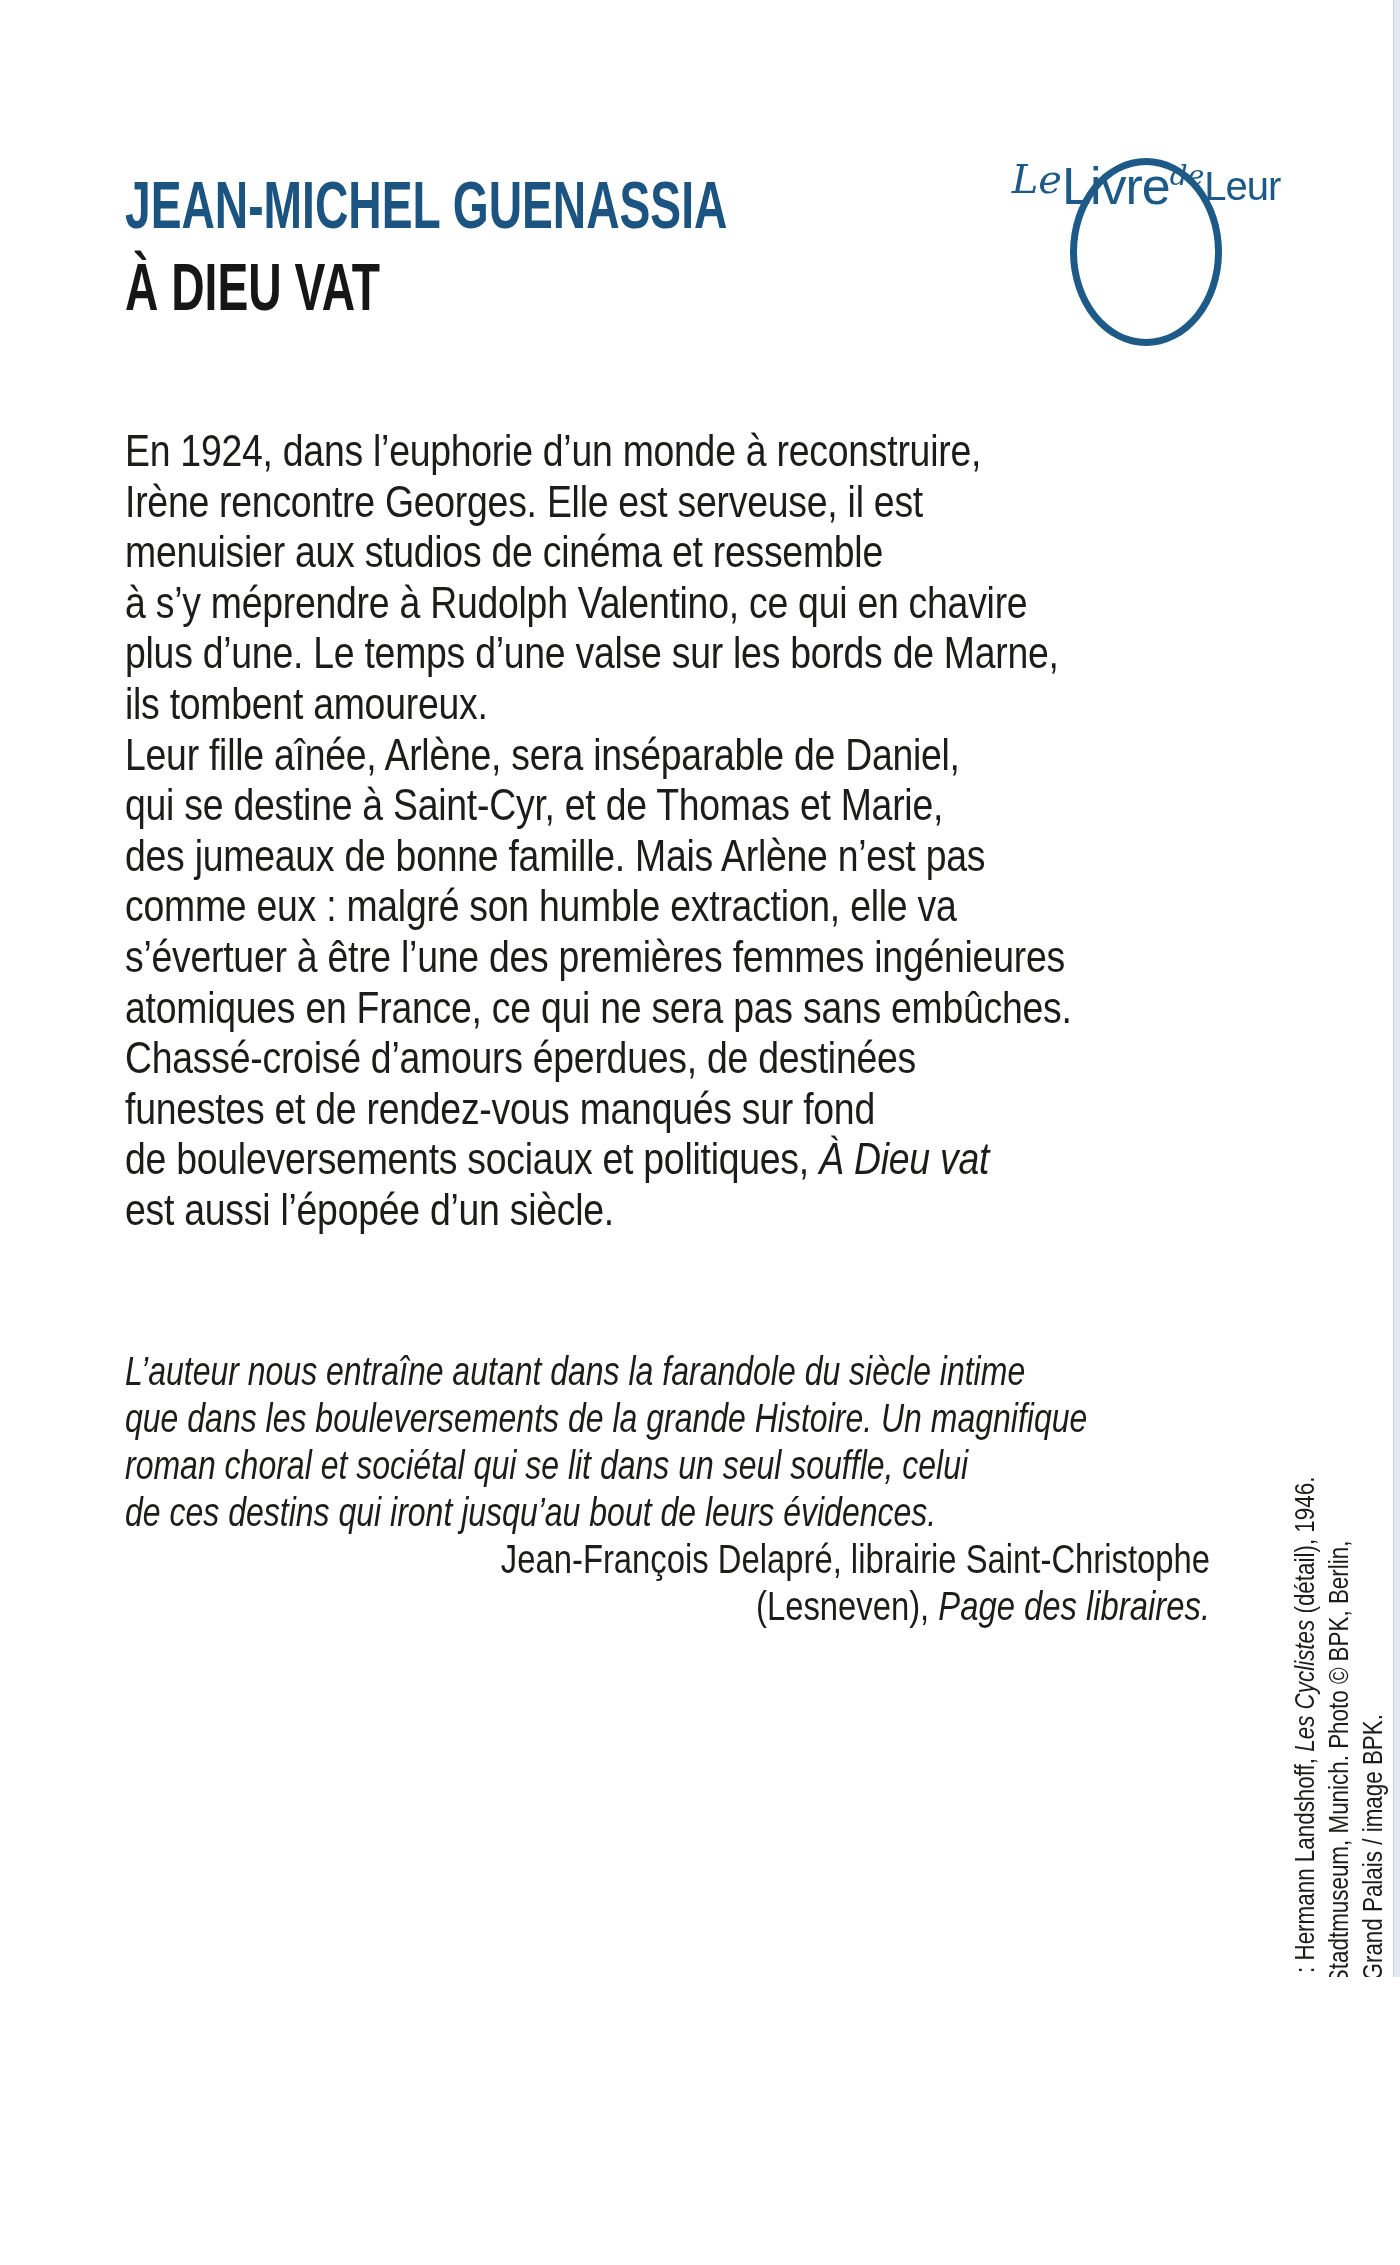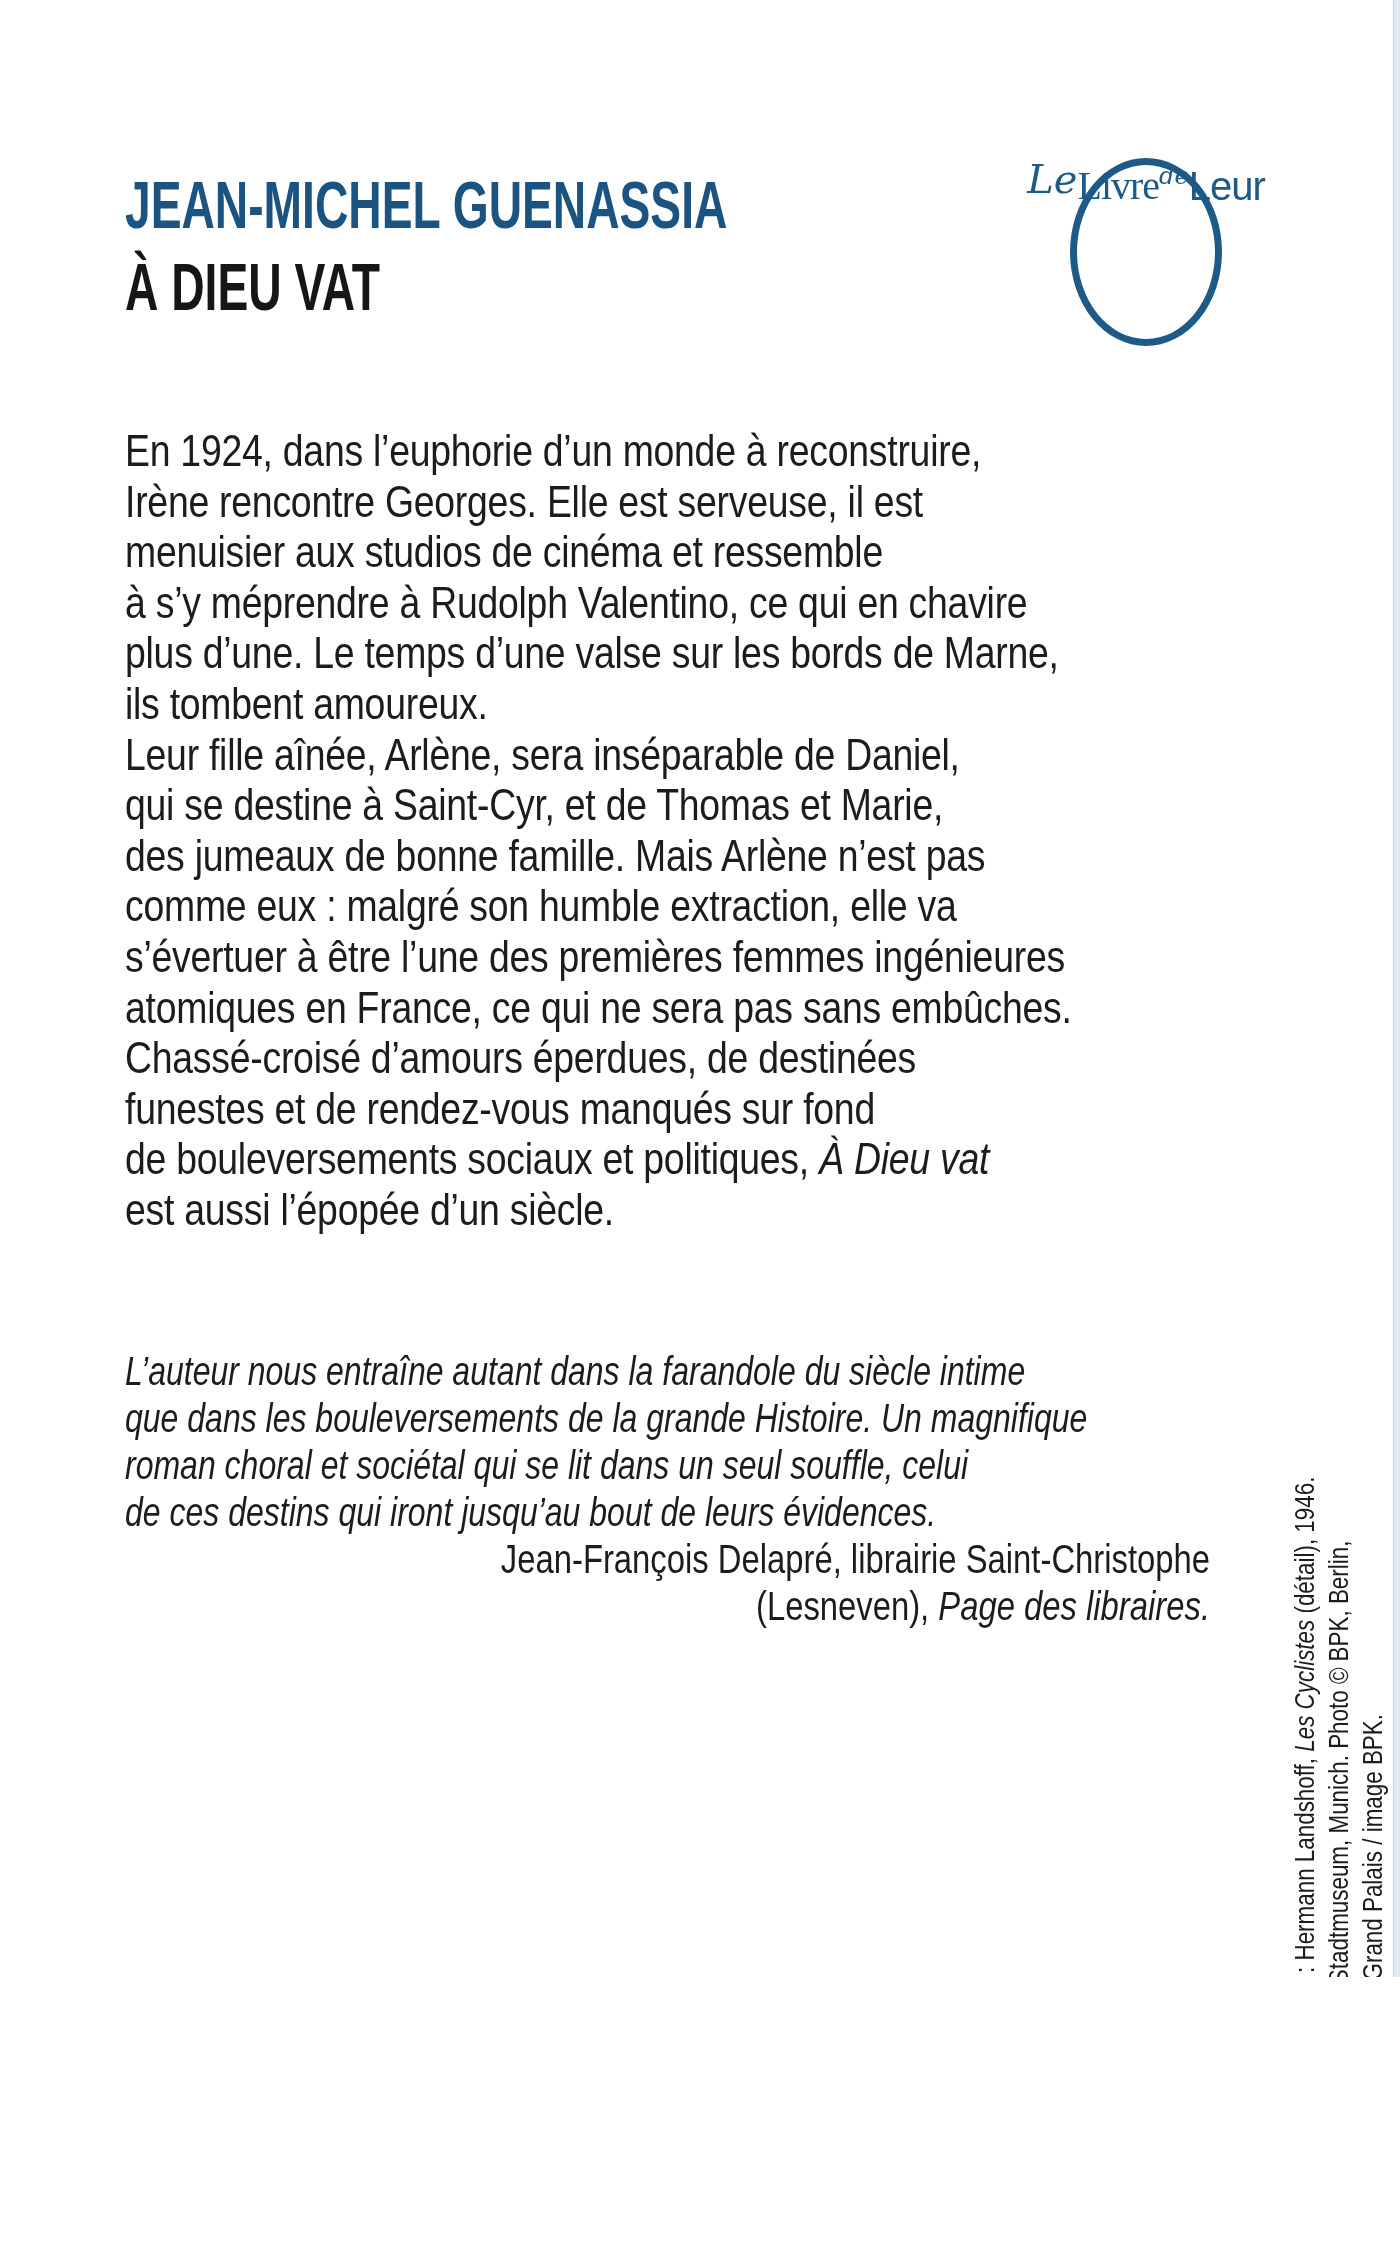--- a/index.html
+++ b/index.html
@@ -33,22 +33,22 @@
   .logo{
     position:absolute;left:1070px;top:158px;
     width:152px;height:188px;
     border:7px solid var(--logoblue,#1d5a87);
     border-radius:50%;
     box-sizing:border-box;
     display:flex;flex-direction:row;justify-content:center;
     color:var(--logoblue,#1d5a87);
   }
   .logo-le{font-family:"DejaVu Serif",serif;font-style:italic;font-size:40px;line-height:36px;margin-top:-4px;}
-  .logo-livre{font-size:40px;line-height:42px;letter-spacing:-1px;font-family:Liberation Serif, serif;}
-  .logo-de{font-family:"DejaVu Serif",serif;font-style:italic;font-size:24px;line-height:22px;}
+  .logo-livre{font-size:52px;line-height:42px;letter-spacing:-1px;}
+  .logo-de{font-family:"DejaVu Serif",serif;font-style:italic;font-size:28px;line-height:22px;}
   .logo-poche{font-size:40px;line-height:42px;letter-spacing:-1px;}
 
   
   .synopsis{
     position:absolute;left:125px;top:426px;width:1290px;
     font-size:44px;line-height:50.6px;
     letter-spacing:-0.3px;
     transform:scaleX(0.85);transform-origin:0 0;
   }
   .tline{white-space:nowrap;}

